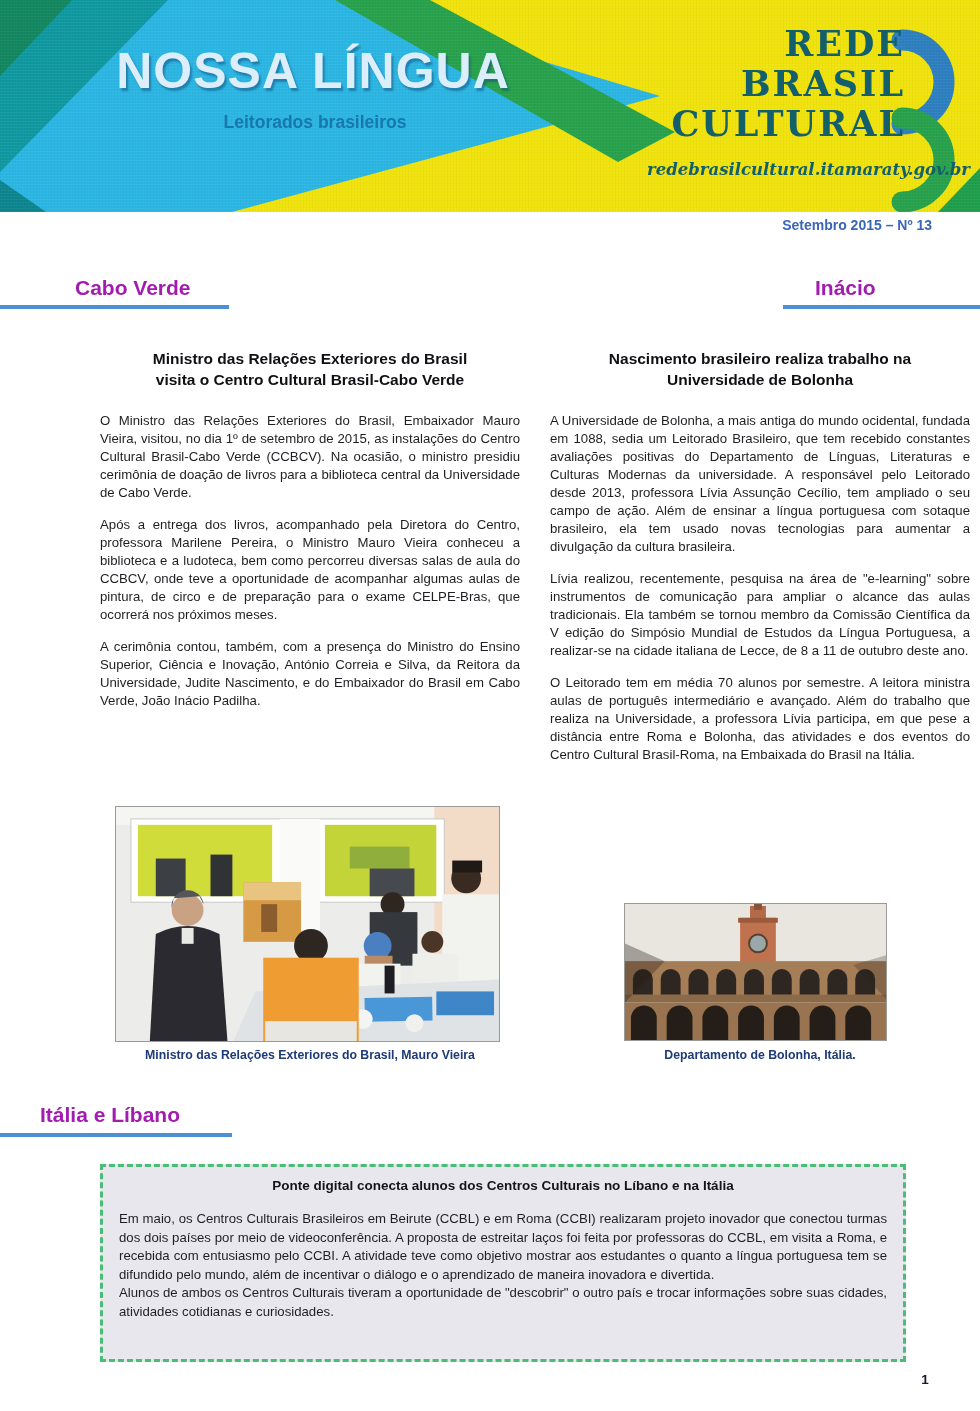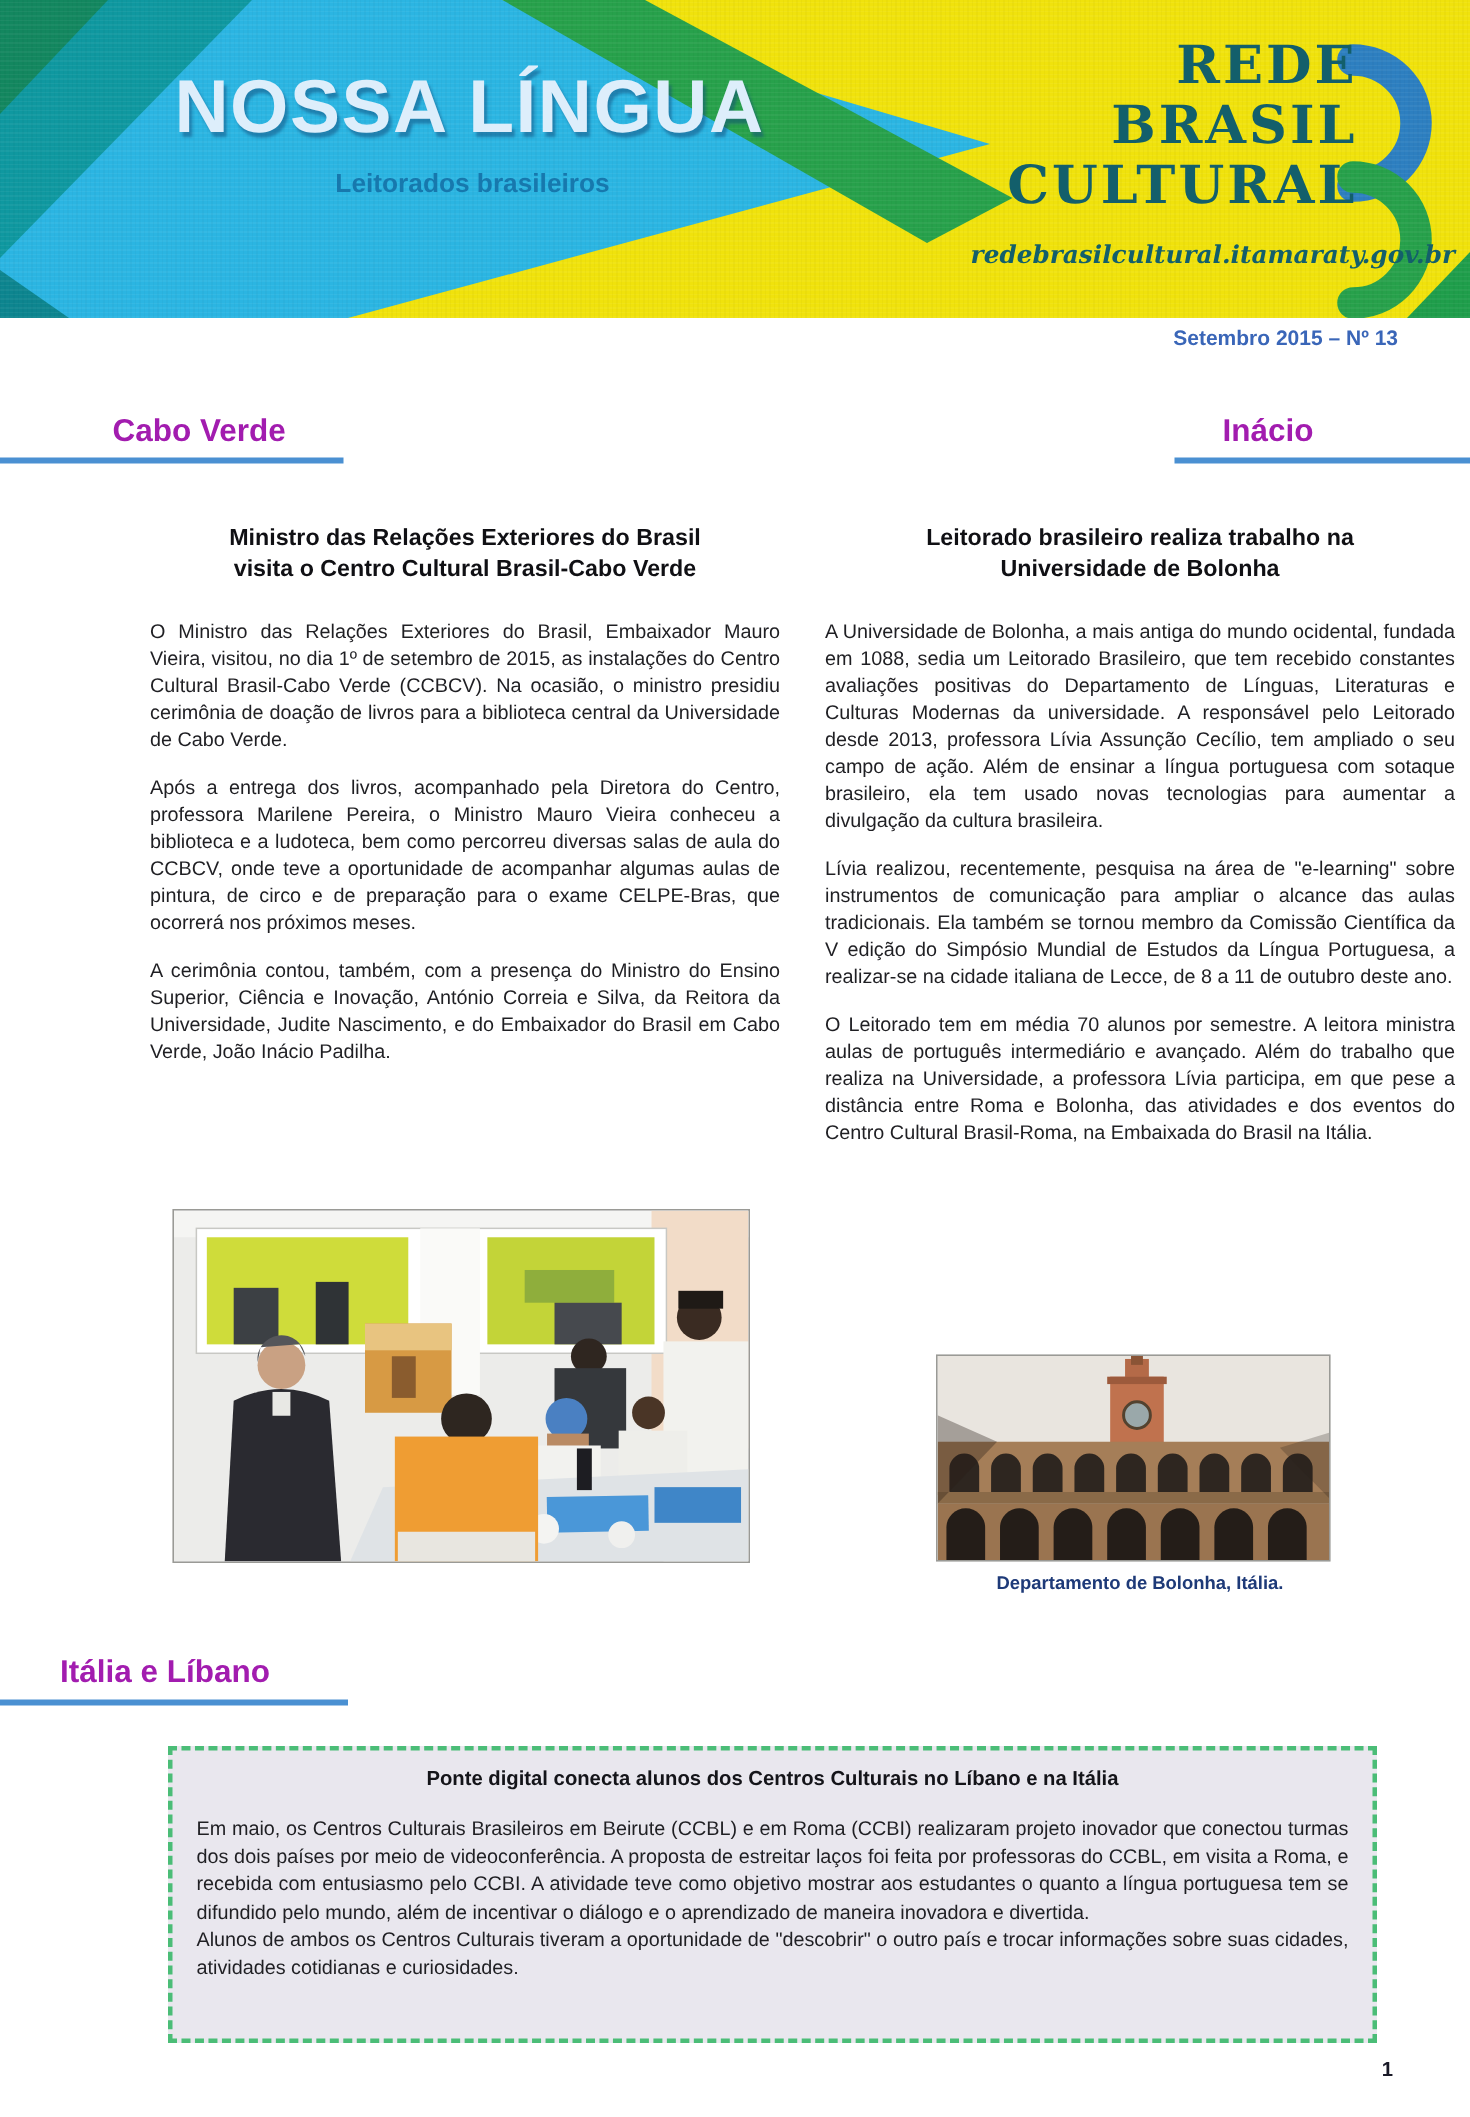--- a/index.html
+++ b/index.html
@@ -53,21 +53,21 @@
   .photo { position:absolute; border:1px solid #9a9a96; background:#ddd; overflow:hidden; }
   .photo svg { display:block; width:100%; height:100%; }
   .photo-left { left:115px; top:806px; width:385px; height:236px; }
   .photo-right { left:624px; top:903px; width:263px; height:138px; }
   .caption { position:absolute; top:1048px; width:420px; text-align:center;
     font-size:12.3px; font-weight:700; color:#1e3a78; }
   .cap-left { left:100px; }
   .cap-right { left:550px; }
 
   
-  .digibox { position:absolute; left:112px; top:1164px; width:806px; min-height:198px;
+  .digibox { position:absolute; left:100px; top:1164px; width:806px; min-height:198px;
     background:#e9e7ee; border:3px dashed #4bbd77; padding:11px 16px 14px; }
   .digibox-title { text-align:center; font-size:13.5px; font-weight:700; color:#141419; margin-bottom:17px; }
   .digibox p { font-size:13.2px; line-height:18.6px; text-align:justify; color:#1f1f23; }
 
   .page-num { position:absolute; left:905px; top:1372px; width:40px; text-align:center;
     font-size:13.5px; font-weight:700; color:#191927; }
 </style>
 </head>
 <body>
 
@@ -112,21 +112,21 @@
       <span>Ministro das Relações Exteriores do Brasil</span>
       <span>visita o Centro Cultural Brasil-Cabo Verde</span>
     </div>
     <p>O Ministro das Relações Exteriores do Brasil, Embaixador Mauro Vieira, visitou, no dia 1º de setembro de 2015, as instalações do Centro Cultural Brasil-Cabo Verde (CCBCV). Na ocasião, o ministro presidiu cerimônia de doação de livros para a biblioteca central da Universidade de Cabo Verde.</p>
     <p>Após a entrega dos livros, acompanhado pela Diretora do Centro, professora Marilene Pereira, o Ministro Mauro Vieira conheceu a biblioteca e a ludoteca, bem como percorreu diversas salas de aula do CCBCV, onde teve a oportunidade de acompanhar algumas aulas de pintura, de circo e de preparação para o exame CELPE-Bras, que ocorrerá nos próximos meses.</p>
     <p>A cerimônia contou, também, com a presença do Ministro do Ensino Superior, Ciência e Inovação, António Correia e Silva, da Reitora da Universidade, Judite Nascimento, e do Embaixador do Brasil em Cabo Verde, João Inácio Padilha.</p>
   </div>
 
   <div class="col col-right">
     <div class="art-title">
-      <span>Leitorado brasileiro realiza trabalho na</span>
+      <span>Nascimento brasileiro realiza trabalho na</span>
       <span>Universidade de Bolonha</span>
     </div>
     <p>A Universidade de Bolonha, a mais antiga do mundo ocidental, fundada em 1088, sedia um Leitorado Brasileiro, que tem recebido constantes avaliações positivas do Departamento de Línguas, Literaturas e Culturas Modernas da universidade. A responsável pelo Leitorado desde 2013, professora Lívia Assunção Cecílio, tem ampliado o seu campo de ação. Além de ensinar a língua portuguesa com sotaque brasileiro, ela tem usado novas tecnologias para aumentar a divulgação da cultura brasileira.</p>
     <p>Lívia realizou, recentemente, pesquisa na área de "e-learning" sobre instrumentos de comunicação para ampliar o alcance das aulas tradicionais. Ela também se tornou membro da Comissão Científica da V edição do Simpósio Mundial de Estudos da Língua Portuguesa, a realizar-se na cidade italiana de Lecce, de 8 a 11 de outubro deste ano.</p>
     <p>O Leitorado tem em média 70 alunos por semestre. A leitora ministra aulas de português intermediário e avançado. Além do trabalho que realiza na Universidade, a professora Lívia participa, em que pese a distância entre Roma e Bolonha, das atividades e dos eventos do Centro Cultural Brasil-Roma, na Embaixada do Brasil na Itália.</p>
   </div>
 
   <div class="photo photo-left">
     <svg viewBox="0 0 385 236" preserveAspectRatio="none">
       <rect width="385" height="236" fill="#ececea"></rect>
@@ -163,20 +163,21 @@
       <rect x="232" y="158" width="9" height="24" fill="#c23b2e"></rect>
       <circle cx="196" cy="140" r="17" fill="#2e2620"></circle>
       <rect x="148" y="152" width="96" height="84" fill="#ef9d33"></rect>
       <rect x="150" y="216" width="92" height="20" fill="#e8e6e0"></rect>
       <circle cx="72" cy="104" r="16" fill="#c9a183"></circle>
       <path d="M56,102 a16,16 0 0 1 32,-4 l-4,-8 -26,2 z" fill="#55565a"></path>
       <path d="M34,236 L40,128 Q72,112 104,128 L112,236 Z" fill="#2a2a30"></path>
       <rect x="66" y="122" width="12" height="16" fill="#e8e8e4"></rect>
     </svg>
   </div>
+  <div class="caption cap-left">Ministro das Relações Exteriores do Brasil,  Mauro Vieira</div>
 
   <div class="photo photo-right">
     <svg viewBox="0 0 263 138" preserveAspectRatio="none">
       <rect width="263" height="138" fill="#e9e5df"></rect>
       <rect x="126" y="2" width="16" height="14" fill="#b46a48"></rect>
       <rect x="130" y="-2" width="8" height="8" fill="#8a5436"></rect>
       <rect x="116" y="14" width="36" height="50" fill="#c0724e"></rect>
       <rect x="114" y="14" width="40" height="5" fill="#9c5a3c"></rect>
       <circle cx="134" cy="40" r="9" fill="#9aa8aa" stroke="#53422f" stroke-width="2"></circle>
       <rect x="0" y="58" width="263" height="36" fill="#a57e58"></rect>

